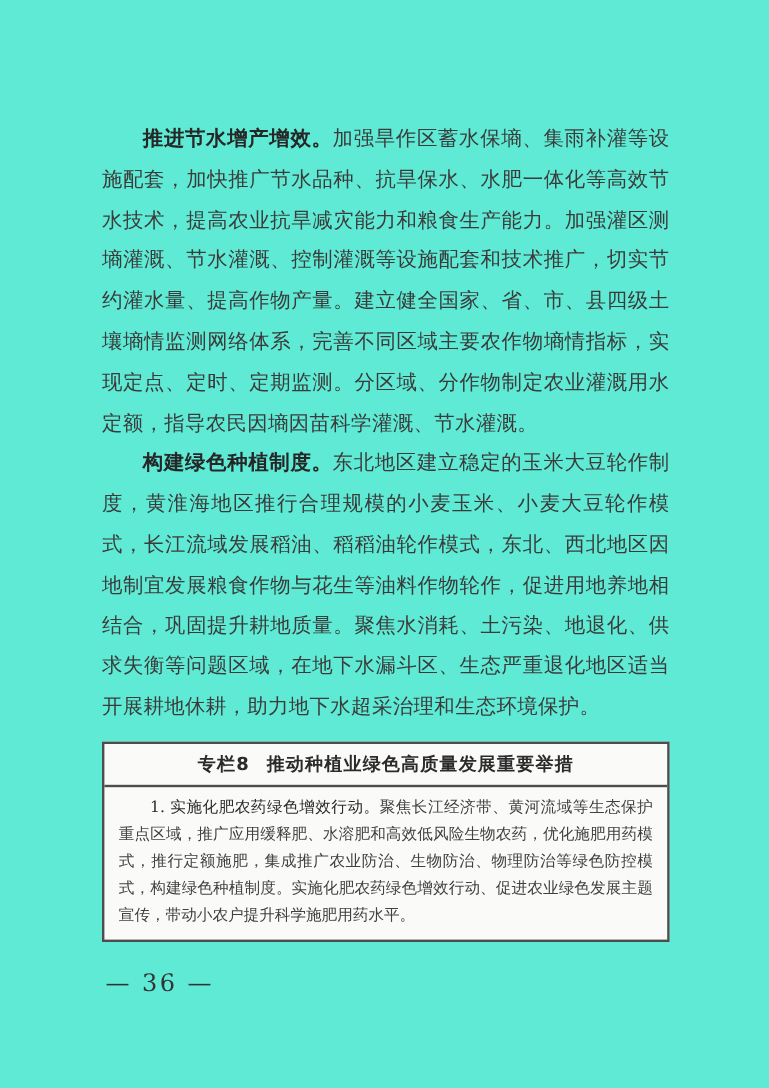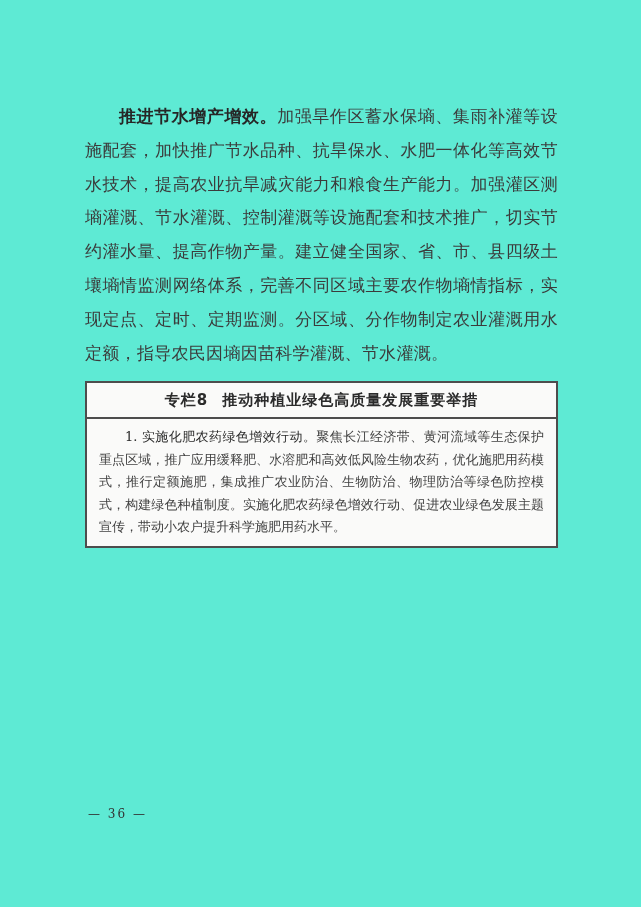--- a/index.html
+++ b/index.html
@@ -67,33 +67,34 @@
     color: #414141;
   }
   .callout-body .lead {
     font-weight: normal;
     color: #2a2a2a;
   }
   .footer {
     position: absolute;
     left: 88px;
     top: 807px;
-    font-size: 12px;
+    font-size: 20px;
     color: #333333;
     letter-spacing: 2px;
   }
 </style>
 </head>
 <body>
 
 <div class="sheet">
   <div class="content">
 
     <p class="para"><span class="lead">推进节水增产增效。</span><span>加强旱作区蓄水保墒、集雨补灌等设施配套，加快推广节水品种、抗旱保水、水肥一体化等高效节水技术，提高农业抗旱减灾能力和粮食生产能力。加强灌区测墒灌溉、节水灌溉、控制灌溉等设施配套和技术推广，切实节约灌水量、提高作物产量。建立健全国家、省、市、县四级土壤墒情监测网络体系，完善不同区域主要农作物墒情指标，实现定点、定时、定期监测。分区域、分作物制定农业灌溉用水定额，指导农民因墒因苗科学灌溉、节水灌溉。</span></p>
 
+    <p class="para"><span class="lead">构建绿色种植制度。</span><span>东北地区建立稳定的玉米大豆轮作制度，黄淮海地区推行合理规模的小麦玉米、小麦大豆轮作模式，长江流域发展稻油、稻稻油轮作模式，东北、西北地区因地制宜发展粮食作物与花生等油料作物轮作，促进用地养地相结合，巩固提升耕地质量。聚焦水消耗、土污染、地退化、供求失衡等问题区域，在地下水漏斗区、生态严重退化地区适当开展耕地休耕，助力地下水超采治理和生态环境保护。</span></p>
 
     <div class="callout">
       <div class="callout-header">
         <span class="box-label">专栏8</span><span>推动种植业绿色高质量发展重要举措</span>
       </div>
       <div class="callout-body">
         <p class="box-para"><span class="lead">1. 实施化肥农药绿色增效行动。</span><span>聚焦长江经济带、黄河流域等生态保护重点区域，推广应用缓释肥、水溶肥和高效低风险生物农药，优化施肥用药模式，推行定额施肥，集成推广农业防治、生物防治、物理防治等绿色防控模式，构建绿色种植制度。实施化肥农药绿色增效行动、促进农业绿色发展主题宣传，带动小农户提升科学施肥用药水平。</span></p>
       </div>
     </div>
 

